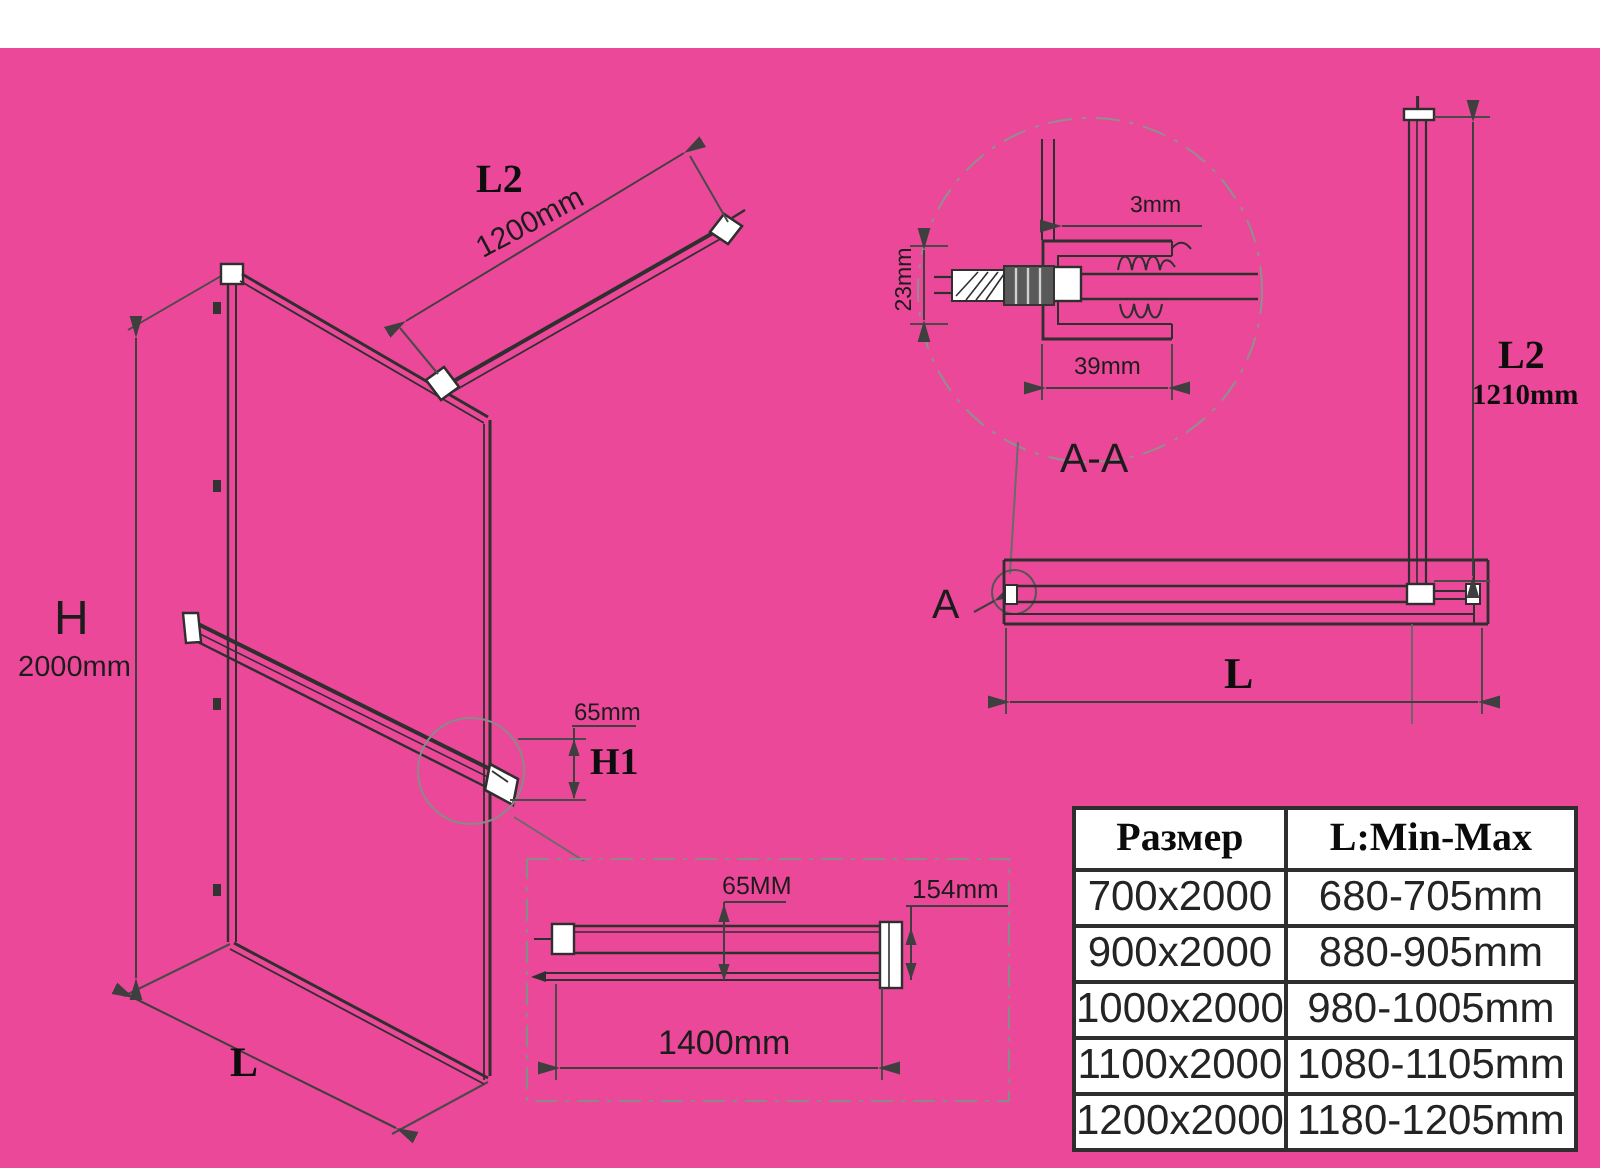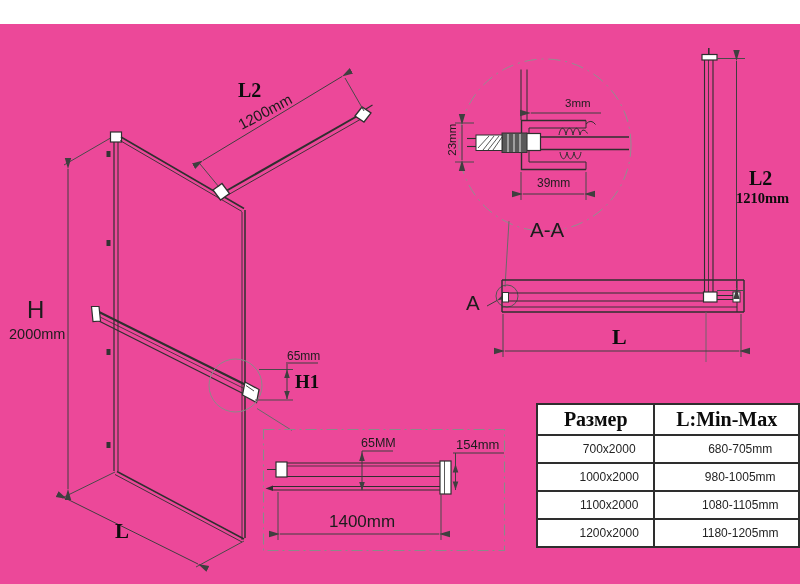--- a/index.html
+++ b/index.html
@@ -10,22 +10,22 @@
   .sans{font-family:"Liberation Sans",sans-serif;color:#1c1c1c;}
   .serifb{font-family:"Liberation Serif",serif;font-weight:bold;color:#0d0d0d;}
   .rot28{transform:rotate(-28deg);transform-origin:center;}
   .rot90{transform:rotate(-90deg);transform-origin:center;}
   
   #size-table{position:absolute;left:536px;top:379px;border-collapse:collapse;
               background:#fff;}
   #size-table th,#size-table td{border:2px solid #2e2e2e;text-align:center;padding:0;}
   #size-table th{font-family:"Liberation Serif",serif;font-weight:bold;font-size:20px;
                  height:29px;color:#0b0b0b;}
-  #size-table td{font-family:"Liberation Sans",sans-serif;font-size:12px;height:26px;
-                 color:#242424;padding-left:27px;}
+  #size-table td{font-family:"Liberation Sans",sans-serif;font-size:21px;height:26px;
+                 color:#242424;}
   #size-table .c1{width:100px;}
   #size-table .c2{width:143px;}
 </style>
 </head>
 <body>
 
 <div id="stage">
 
 <svg id="linework" width="800" height="584" viewBox="0 0 800 584">
   <defs>
@@ -223,20 +223,24 @@
         <th class="c1">Размер</th>
         <th class="c2">L:Min-Max</th>
       </tr>
     </thead>
     <tbody>
         <tr>
           <td class="c1">700x2000</td>
           <td class="c2">680-705mm</td>
         </tr>
         <tr>
+          <td class="c1">900x2000</td>
+          <td class="c2">880-905mm</td>
+        </tr>
+        <tr>
           <td class="c1">1000x2000</td>
           <td class="c2">980-1005mm</td>
         </tr>
         <tr>
           <td class="c1">1100x2000</td>
           <td class="c2">1080-1105mm</td>
         </tr>
         <tr>
           <td class="c1">1200x2000</td>
           <td class="c2">1180-1205mm</td>

